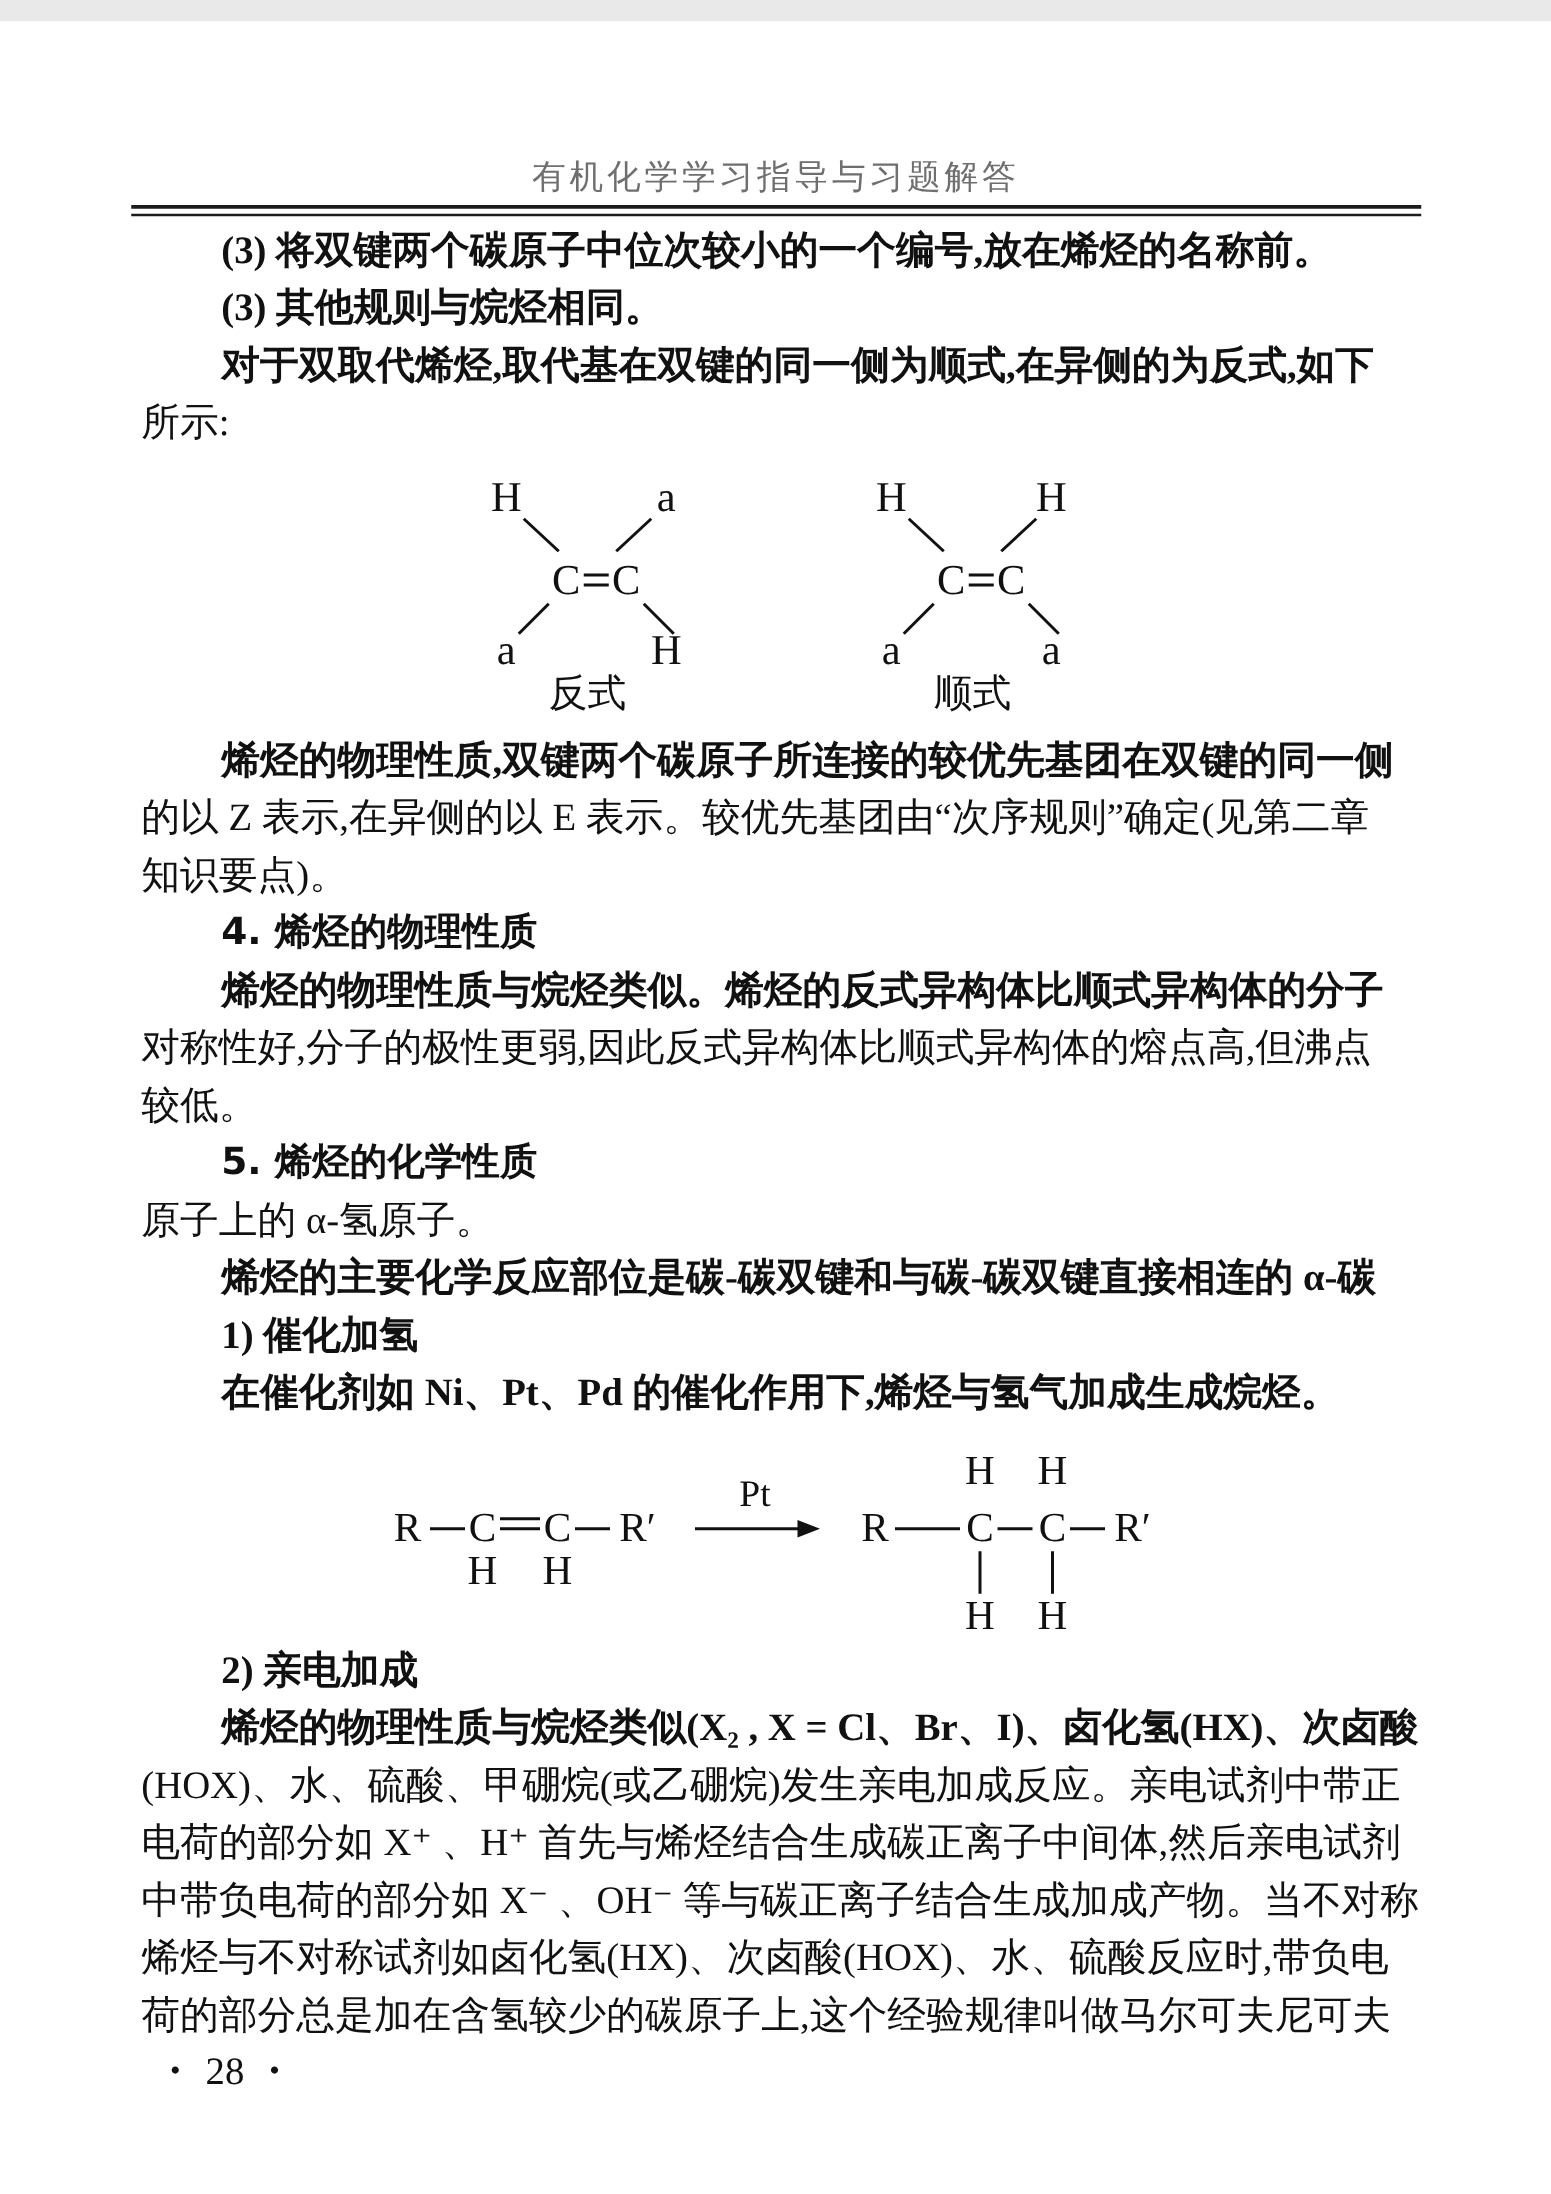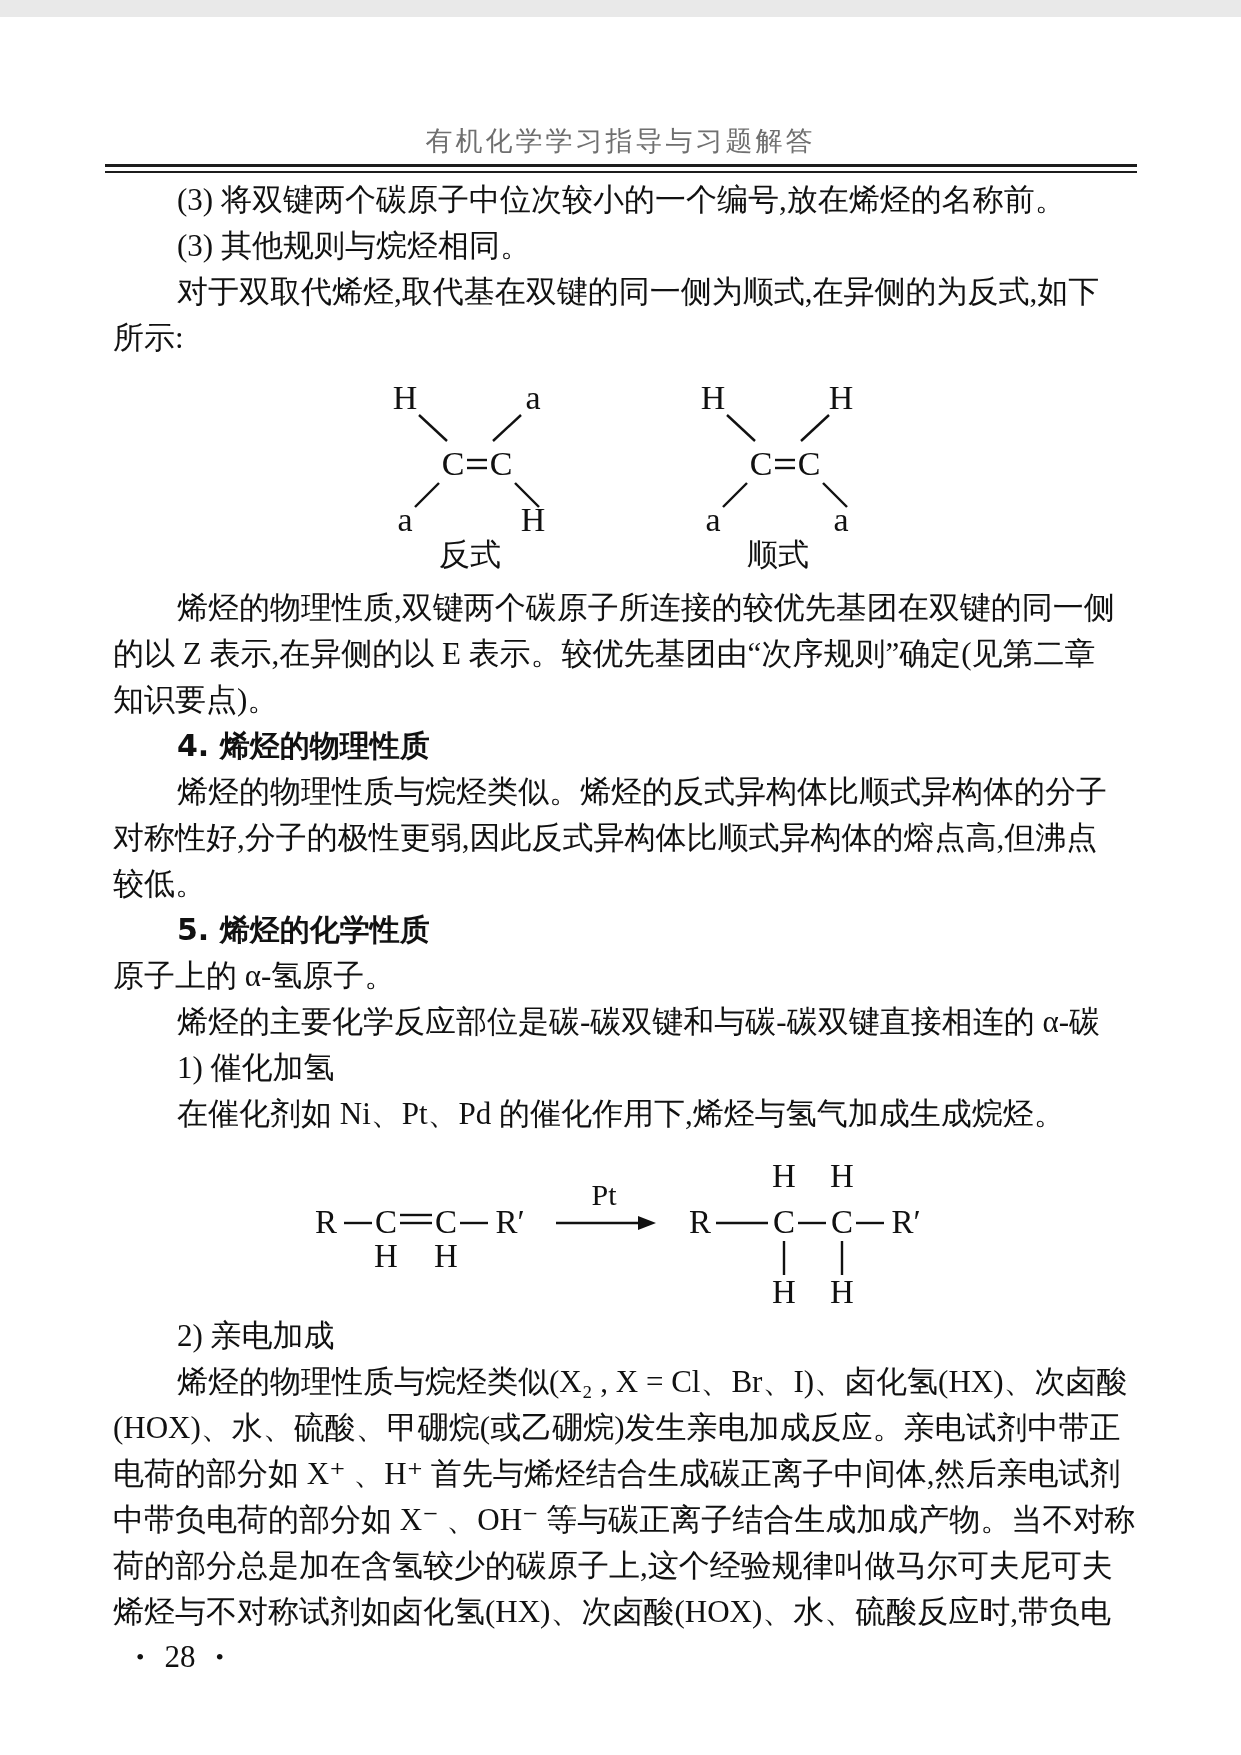--- a/index.html
+++ b/index.html
@@ -20,21 +20,21 @@
   }
   .head-rule{
     position:absolute;top:147px;left:105px;width:1032px;height:4px;
     border-top:3px solid #1c1c1c;border-bottom:2px solid #1c1c1c;
   }
   .content{
     position:absolute;top:160px;left:113px;width:1022px;
     font-size:31px;line-height:46px;
   }
   .tline{white-space:nowrap;}
-  .indent{text-indent:64px;}
+  .indent{text-indent:64px;font-weight:bold;}
   .bold{
     font-weight:700;
     font-family:"DejaVu Sans","Liberation Sans",sans-serif;
     font-size:30px;
   }
   
   .isomer-row{
     display:flex;justify-content:center;gap:118px;
     margin:14px 0 10px 0;
   }
@@ -152,22 +152,22 @@
         <text x="480" y="162" font-size="33" text-anchor="middle">H</text>
         <text x="538" y="162" font-size="33" text-anchor="middle">H</text>
       </svg>
     </div>
 
     <div class="tline indent">2) 亲电加成</div>
     <div class="tline indent">烯烃的物理性质与烷烃类似(X₂ , X = Cl、Br、I)、卤化氢(HX)、次卤酸</div>
     <div class="tline">(HOX)、水、硫酸、甲硼烷(或乙硼烷)发生亲电加成反应。亲电试剂中带正</div>
     <div class="tline">电荷的部分如 X⁺ 、H⁺ 首先与烯烃结合生成碳正离子中间体,然后亲电试剂</div>
     <div class="tline">中带负电荷的部分如 X⁻ 、OH⁻ 等与碳正离子结合生成加成产物。当不对称</div>
+    <div class="tline">烯烃与不对称试剂如卤化氢(HX)、次卤酸(HOX)、水、硫酸反应时,带负电</div>
     <div class="tline">荷的部分总是加在含氢较少的碳原子上,这个经验规律叫做马尔可夫尼可夫</div>
-    <div class="tline">烯烃与不对称试剂如卤化氢(HX)、次卤酸(HOX)、水、硫酸反应时,带负电</div>
 
   </div>
 
   <div class="folio">
     <span class="dot">•</span>
     <span>28</span>
     <span class="dot">•</span>
   </div>
 
 </div>

